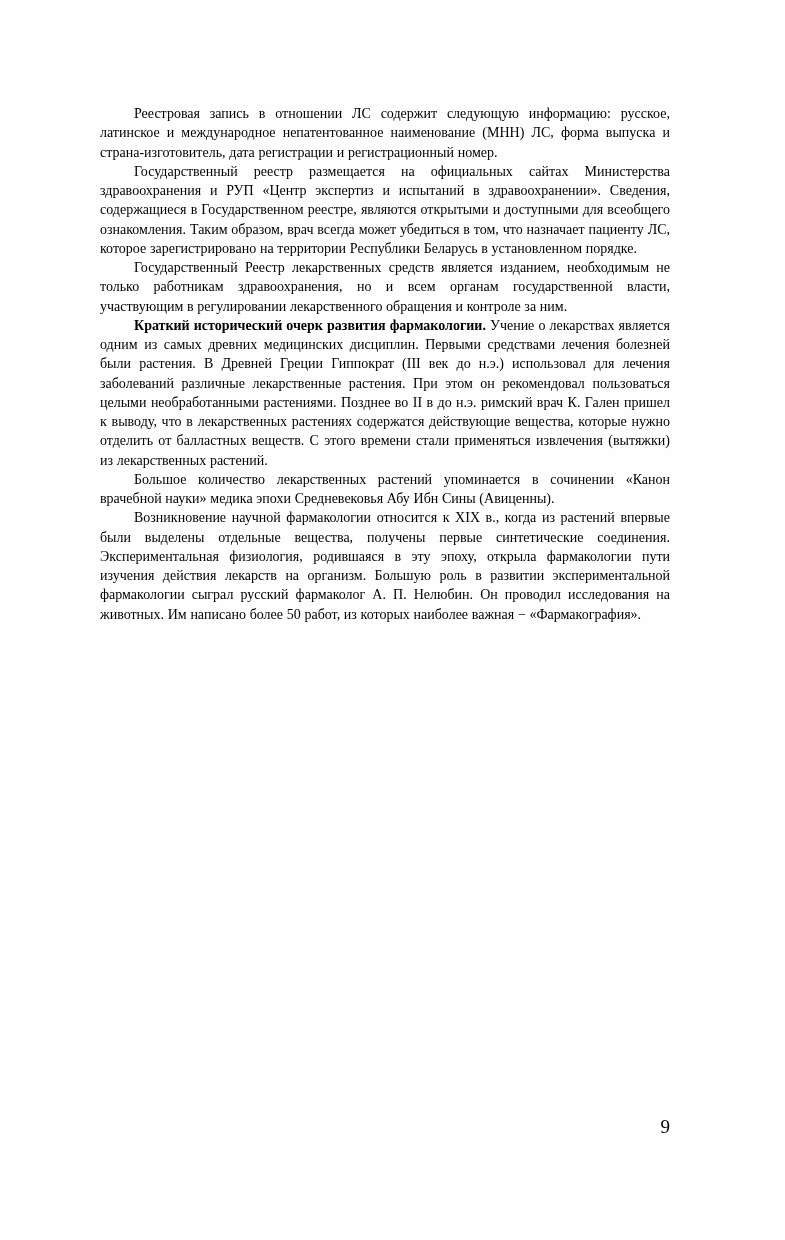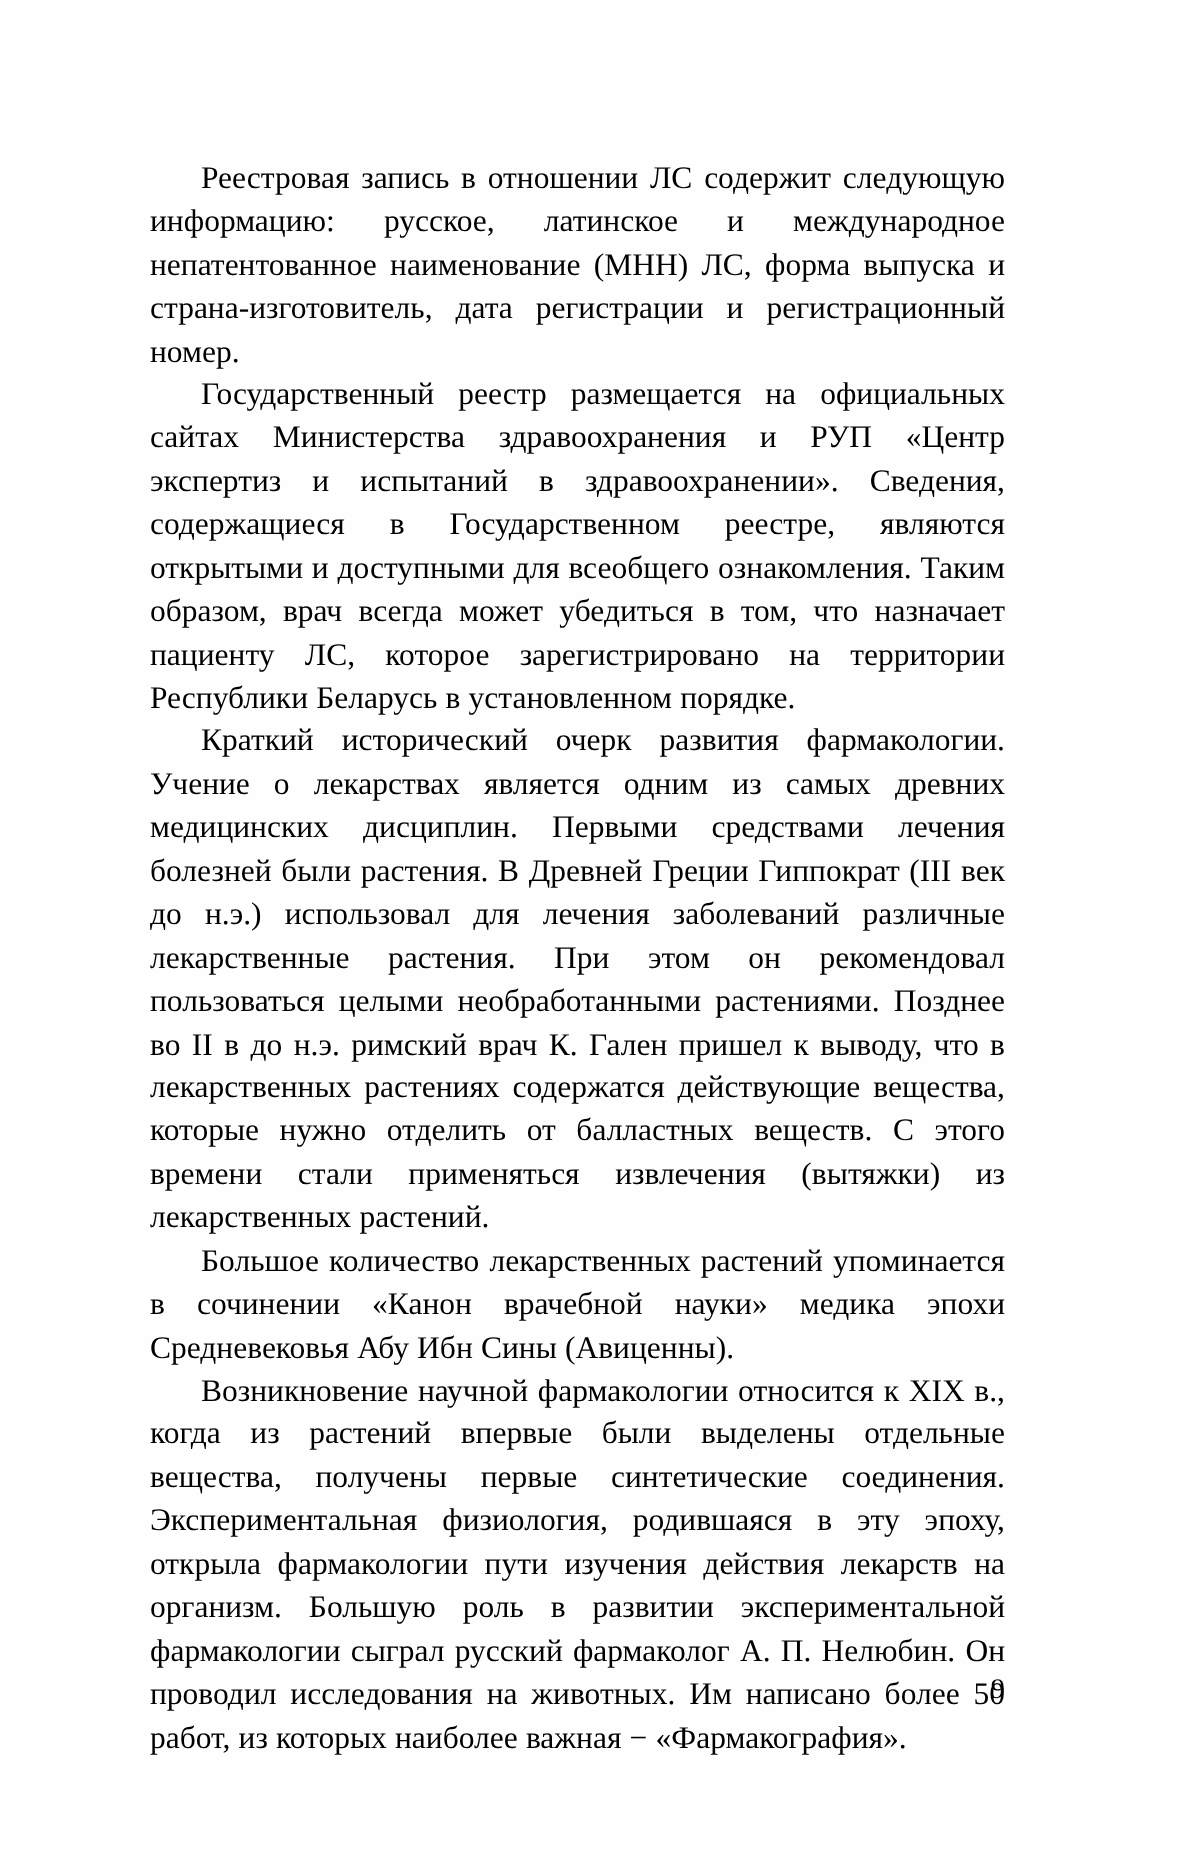--- a/index.html
+++ b/index.html
@@ -24,30 +24,30 @@
     background: #fefefe;
   }
   .content {
     position: absolute;
     left: 100px;
     top: 104px;
     width: 570px;
   }
   p.para {
     margin: 0;
-    font-size: 21px;
+    font-size: 14px;
     line-height: 1.375;
     text-align: justify;
     text-indent: 34px;
     letter-spacing: 0.0px;
     word-spacing: 0.2px;
     hyphens: manual;
   }
   b.runin {
-    font-weight: normal;
+    font-weight: bold;
   }
   .folio {
     position: absolute;
     left: 100px;
     top: 1117px;
     width: 570px;
     text-align: right;
     font-size: 19px;
     line-height: 1;
   }
@@ -55,20 +55,21 @@
 </head>
 <body>
 
 <div class="page">
   <div class="content">
 
     <p class="para">Реестровая запись в отношении ЛС содержит следующую информацию: русское, латинское и международное непатентованное наименование (МНН) ЛС, форма выпуска и страна-изготовитель, дата регистрации и регистрационный номер.</p>
 
     <p class="para">Государственный реестр размещается на официальных сайтах Министерства здравоохранения и РУП «Центр экспертиз и испытаний в здравоохранении». Сведения, содержащиеся в Государственном реестре, являются открытыми и доступными для всеобщего ознакомления. Таким образом, врач всегда может убедиться в том, что назначает пациенту ЛС, которое зарегистрировано на территории Республики Беларусь в установленном порядке.</p>
 
+    <p class="para">Государственный Реестр лекарственных средств является изданием, необходимым не только работникам здравоохранения, но и всем органам государственной власти, участвующим в регулировании лекарственного обращения и контроле за ним.</p>
 
     <p class="para"><b class="runin">Краткий исторический очерк развития фармакологии.</b><span> Учение о лекарствах является одним из самых древних медицинских дисциплин. Первыми средствами лечения болезней были растения. В Древней Греции Гиппократ (III век до н.э.) использовал для лечения заболеваний различные лекарственные растения. При этом он рекомендовал пользоваться целыми необработанными растениями. Позднее во II в до н.э. римский врач К. Гален пришел к выводу, что в лекарственных растениях содержатся действующие вещества, которые нужно отделить от балластных веществ. С этого времени стали применяться извлечения (вытяжки) из лекарственных растений.</span></p>
 
     <p class="para">Большое количество лекарственных растений упоминается в сочинении «Канон врачебной науки» медика эпохи Средневековья Абу Ибн Сины (Авиценны).</p>
 
 
     <p class="para">Возникновение научной фармакологии относится к XIX в., когда из растений впервые были выделены отдельные вещества, получены первые синтетические соединения. Экспериментальная физиология, родившаяся в эту эпоху, открыла фармакологии пути изучения действия лекарств на организм. Большую роль в развитии экспериментальной фармакологии сыграл русский фармаколог А. П. Нелюбин. Он проводил исследования на животных. Им написано более 50 работ, из которых наиболее важная − «Фармакография».</p>
 
   </div>
 

